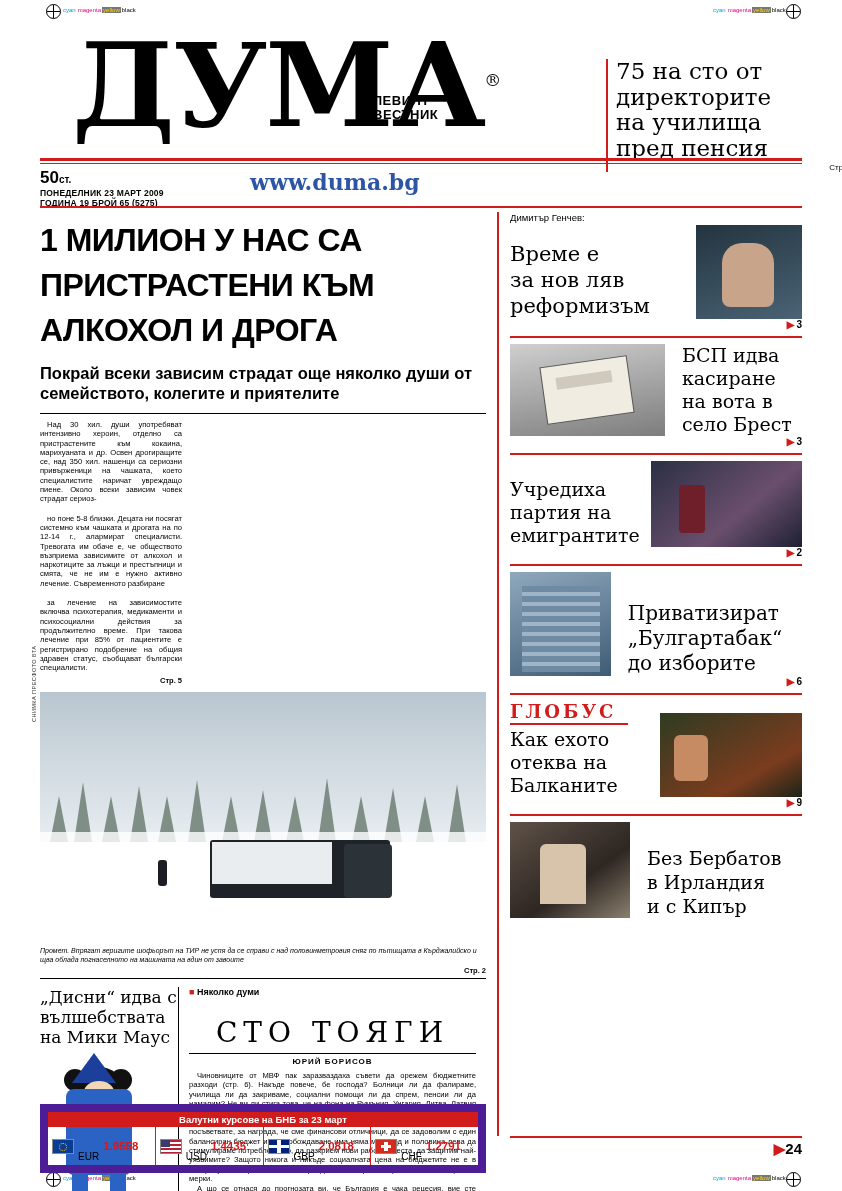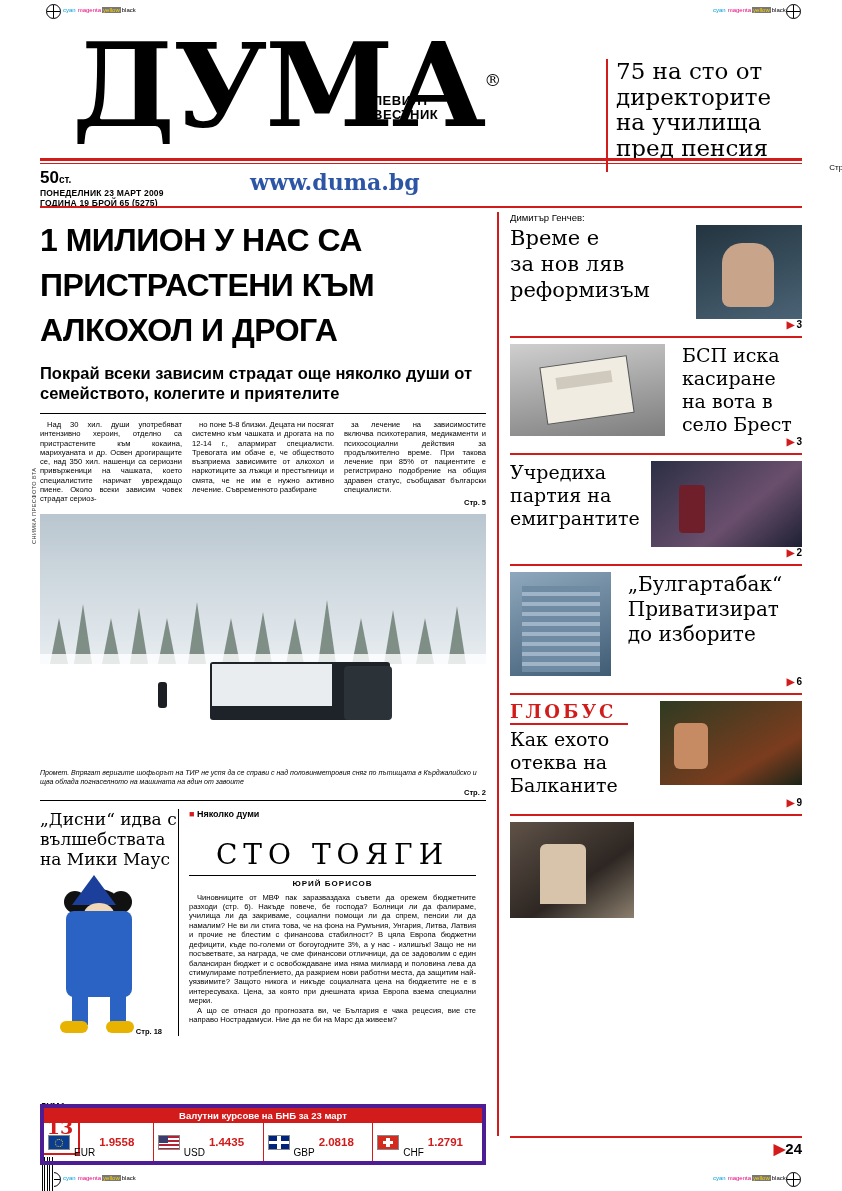--- a/index.html
+++ b/index.html
@@ -79,21 +79,21 @@
     color:#000;
   }
   .subhead{
     font-family:"Liberation Sans",sans-serif;
     font-weight:bold;font-size:16.5px;line-height:20px;
     margin-top:10px;
   }
   .head-rule{width:446px;height:1px;background:#000;margin-top:10px;}
 
   
-  .cols3{display:flex;gap:10px;margin-top:6px;}
+  .cols3{display:flex;gap:10px;margin-top:6px;flex-direction:column;}
   .cols3 .col{width:142px;font-family:"Liberation Sans",sans-serif;font-size:7.6px;line-height:9.3px;text-align:justify;}
   .cols3 .col p{margin:0;text-indent:7px;}
   .jump{text-align:right;font-size:7.5px;font-weight:bold;margin-top:4px;}
 
   
   .photo-wrap{position:relative;margin-top:6px;width:446px;}
   .photo{
     width:446px;height:250px;display:block;
     background:linear-gradient(#b9c6cf 0%,#cdd7de 25%,#e4eaee 55%,#f2f5f7 100%);
     position:relative;overflow:hidden;border:0;
@@ -137,21 +137,21 @@
   .opinion{width:298px;padding-left:10px;border-left:1px solid #000;box-sizing:border-box;}
   .op-kicker{font-size:9px;font-weight:bold;}
   .op-kicker .tri{color:#d21b1b;}
   .op-title{font-family:"DejaVu Serif",serif;font-size:28px;letter-spacing:6px;text-align:center;margin-top:19px;}
   .op-rule{height:1px;background:#000;margin:4px 0 3px;}
   .op-author{font-size:8px;font-weight:bold;text-align:center;letter-spacing:1px;}
   .op-body{font-size:7.6px;line-height:9.4px;text-align:justify;margin-top:5px;}
   .op-body p{margin:0;text-indent:8px;}
 
   
-  .currency{position:absolute;left:40px;top:1104px;width:446px;border:4px solid #4c1d95;box-sizing:border-box;}
+  .currency{position:absolute;left:40px;top:1104px;width:446px;border:8px solid #4c1d95;box-sizing:border-box;}
   .cur-head{background:#d21b1b;color:#fff;font-size:9.5px;font-weight:bold;text-align:center;padding:2px 0;}
   .cur-body{display:flex;}
   .cur-cell{flex:1;display:flex;align-items:center;gap:4px;padding:3px 4px;border-right:1px solid #d21b1b;box-sizing:border-box;}
   .cur-cell:last-child{border-right:0;}
   .flag{width:20px;height:13px;border:1px solid #888;flex:0 0 auto;position:relative;overflow:hidden;}
   .f-eur{background:#0a3d91;}
   .f-eur:after{content:"";position:absolute;left:6px;top:3.5px;width:6px;height:6px;border-radius:50%;border:1.5px dotted #ffcc00;}
   .f-usd{background:repeating-linear-gradient(#b22234 0 2px,#fff 2px 4px);}
   .f-usd:before{content:"";position:absolute;left:0;top:0;width:9px;height:7px;background:#3c3b6e;}
   .f-gbp{background:#00247d;}
@@ -163,21 +163,21 @@
   .cur-code{font-size:10px;font-weight:normal;margin-top:21px;}
   .cur-val{font-size:11.5px;font-weight:bold;color:#d21b1b;}
 
   
   .r-item{position:relative;width:292px;}
   .r-rule{height:2px;background:#d21b1b;margin:6px 0;}
   .r-kicker{font-size:9.5px;margin-bottom:2px;}
   .r-title{font-family:"DejaVu Serif",serif;font-size:21px;line-height:26px;}
   .r-page{text-align:right;font-size:10px;font-weight:bold;color:#000;}
   .r-page .tri{color:#d21b1b;margin-right:2px;}
-  .r-flex{display:flex;gap:17px;}
+  .r-flex{display:flex;gap:17px;align-items:flex-end;}
 
   .ph{background:#8d9399;position:relative;overflow:hidden;}
   .ph.p1{width:124px;height:96px;background:linear-gradient(145deg,#5f5248,#2d2622 60%,#8b7f6e);}
   .ph.p1:after{content:"";position:absolute;left:30px;top:22px;width:46px;height:60px;background:#d8c4ab;border-radius:6px 6px 0 0;}
   .ph.p2{width:160px;height:92px;background:linear-gradient(170deg,#cfcfcf,#7d7d7d);}
   .ph.p2:before{content:"";position:absolute;left:34px;top:18px;width:86px;height:56px;background:#f1ece2;transform:rotate(-8deg);box-shadow:0 0 0 1px #555;}
   .ph.p2:after{content:"";position:absolute;left:46px;top:30px;width:56px;height:12px;background:#cfcabd;transform:rotate(-8deg);}
   .ph.p3{width:160px;height:86px;background:linear-gradient(140deg,#2b2f45,#6a4f6d 60%,#1d2033);}
   .ph.p3:after{content:"";position:absolute;left:28px;top:24px;width:26px;height:48px;background:#6f1f2a;border-radius:4px;}
   .ph.p4{width:104px;height:104px;background:linear-gradient(160deg,#8fa8bd,#3f5c75);}
@@ -392,21 +392,21 @@
       </div>
       <div class="r-page"><span class="tri">▶</span><span>3</span></div>
     </div>
     <div class="r-rule"></div>
 
     <div class="r-item">
       <div class="r-flex">
         <div class="ph p2"></div>
         <div style="width:124px;">
           <div class="r-title" style="font-size:19px;line-height:23px;">
-            <div>БСП иска</div>
+            <div>БСП идва</div>
             <div>касиране</div>
             <div>на вота в</div>
             <div>село Брест</div>
           </div>
         </div>
       </div>
       <div class="r-page"><span class="tri">▶</span><span>3</span></div>
     </div>
     <div class="r-rule"></div>
 
@@ -423,22 +423,22 @@
       </div>
       <div class="r-page"><span class="tri">▶</span><span>2</span></div>
     </div>
     <div class="r-rule"></div>
 
     <div class="r-item">
       <div class="r-flex">
         <div class="ph p4"></div>
         <div style="width:180px;">
           <div class="r-title" style="font-size:20px;line-height:25px;">
+            <div>Приватизират</div>
             <div>„Булгартабак“</div>
-            <div>Приватизират</div>
             <div>до изборите</div>
           </div>
         </div>
       </div>
       <div class="r-page"><span class="tri">▶</span><span>6</span></div>
     </div>
     <div class="r-rule"></div>
 
     <div class="r-item">
       <div class="r-flex">
@@ -452,20 +452,27 @@
         </div>
         <div class="ph p5"></div>
       </div>
       <div class="r-page"><span class="tri">▶</span><span>9</span></div>
     </div>
     <div class="r-rule"></div>
 
     <div class="r-item">
       <div class="r-flex">
         <div class="ph p1"></div>
+        <div style="width:160px;">
+          <div class="r-title" style="font-size:19px;line-height:24px;">
+            <div>Без Бербатов</div>
+            <div>в Ирландия</div>
+            <div>и с Кипър</div>
+          </div>
+        </div>
       </div>
     </div>
   </div>
 
   <div class="bottom-rule"></div>
   <div class="page24"><span class="tri">▶</span><span>24</span></div>
 
 </div>
 
 </body></html>

